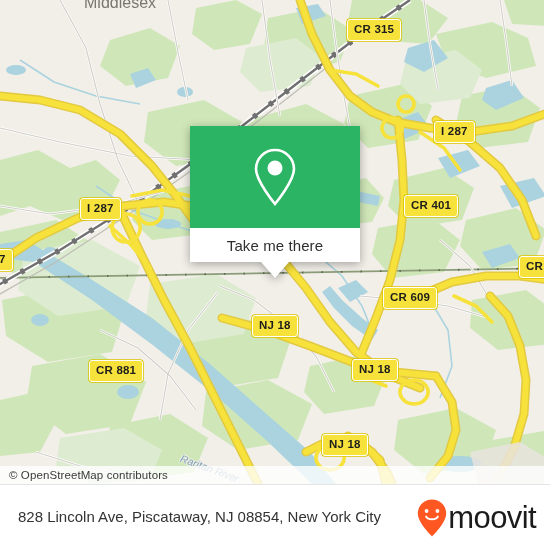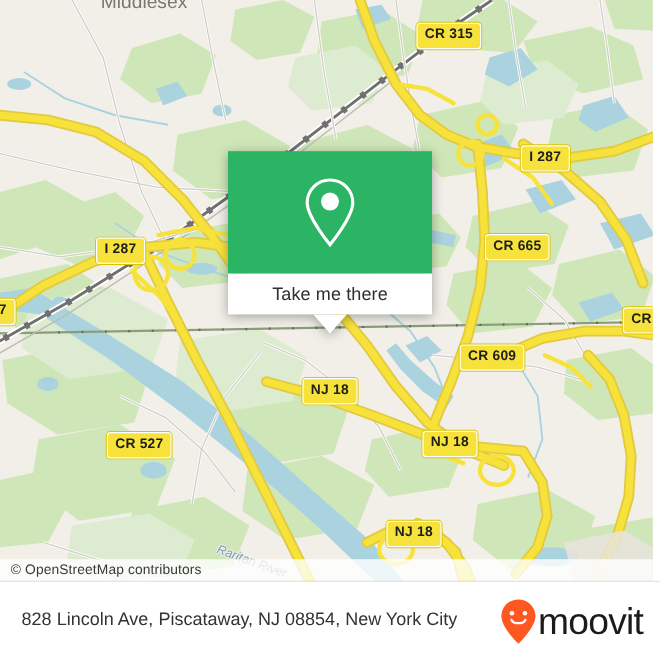--- a/index.html
+++ b/index.html
@@ -340,26 +340,26 @@
       </g>
     </svg>
 
     <div class="place-label" style="left:84px; top:-6px;">Middlesex</div>
 
     <div class="river-label" style="left:183px; top:452px; transform: rotate(20deg); transform-origin: left top;">Raritan River</div>
 
     <div class="shield" style="left:347px; top:19px;">CR 315</div>
     <div class="shield" style="left:434px; top:121px;">I 287</div>
     <div class="shield" style="left:80px; top:198px;">I 287</div>
-    <div class="shield" style="left:404px; top:195px;">CR 665</div>
+    <div class="shield" style="left:404px; top:195px;">CR 401</div>
     <div class="shield" style="left:-8px; top:249px;">7</div>
     <div class="shield" style="left:519px; top:256px;">CR 52</div>
     <div class="shield" style="left:383px; top:287px;">CR 609</div>
     <div class="shield" style="left:252px; top:315px;">NJ 18</div>
-    <div class="shield" style="left:89px; top:360px;">CR 527</div>
+    <div class="shield" style="left:89px; top:360px;">CR 881</div>
     <div class="shield" style="left:352px; top:359px;">NJ 18</div>
     <div class="shield" style="left:322px; top:434px;">NJ 18</div>
 
     <div id="attribution">
       <span class="attr-text">© OpenStreetMap contributors</span>
     </div>
 
     <div id="callout">
       <div id="callout-image">
         <svg width="50" height="62" viewBox="0 0 50 62">

